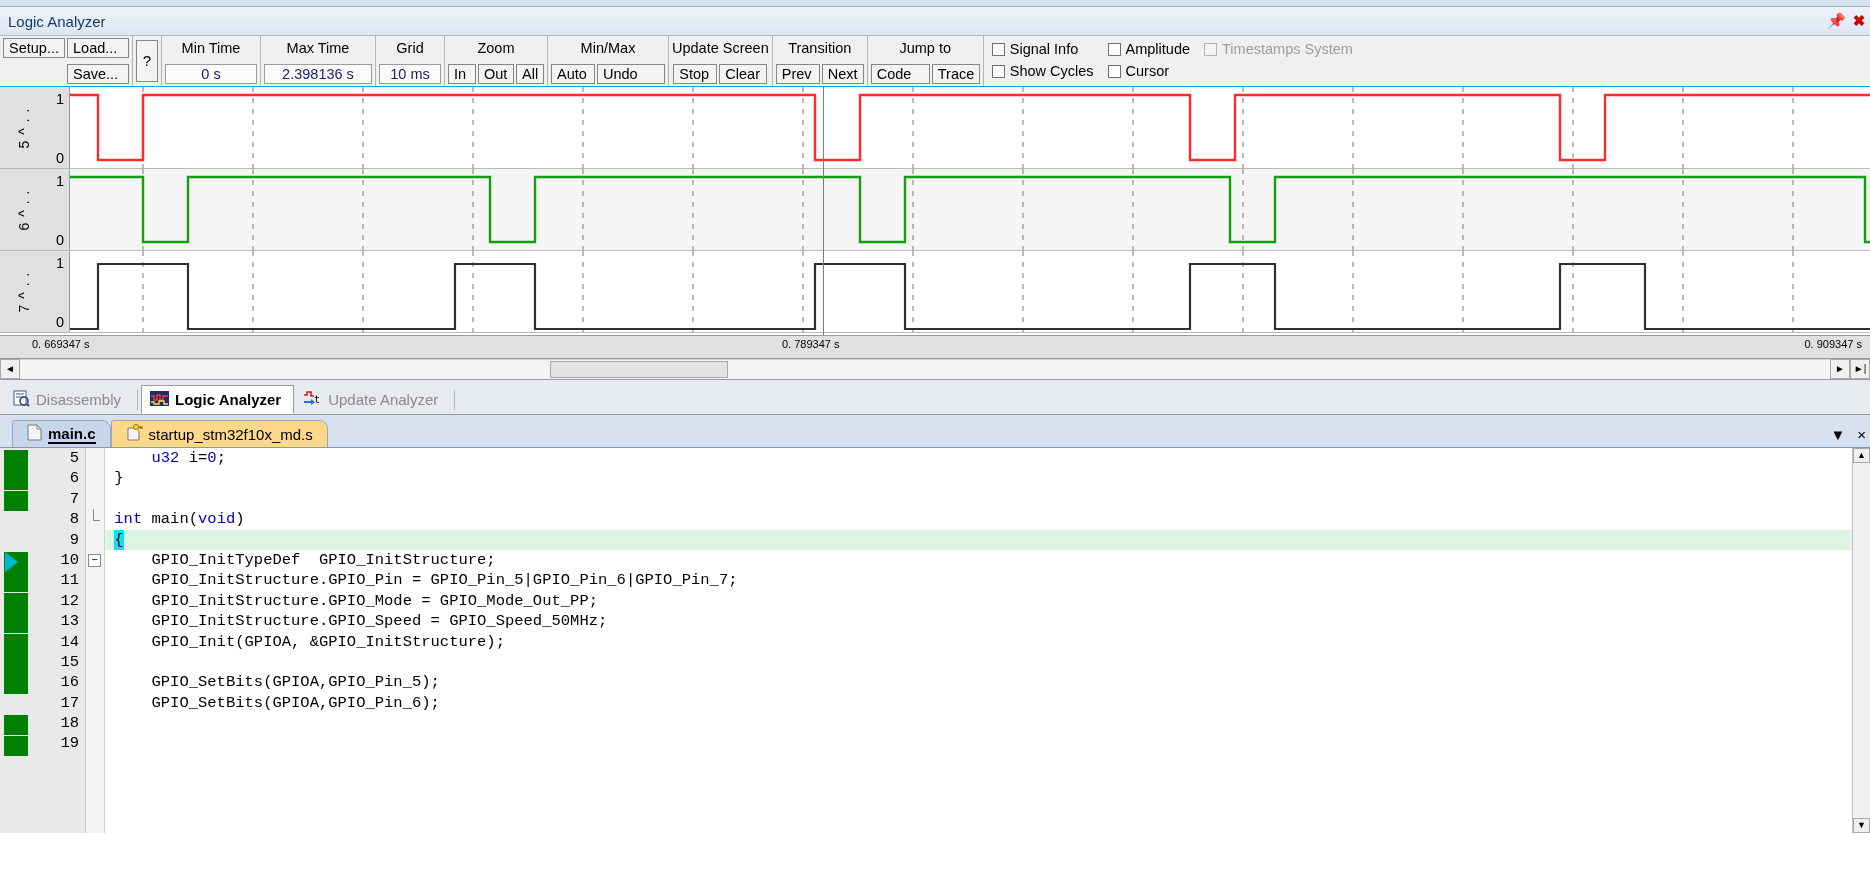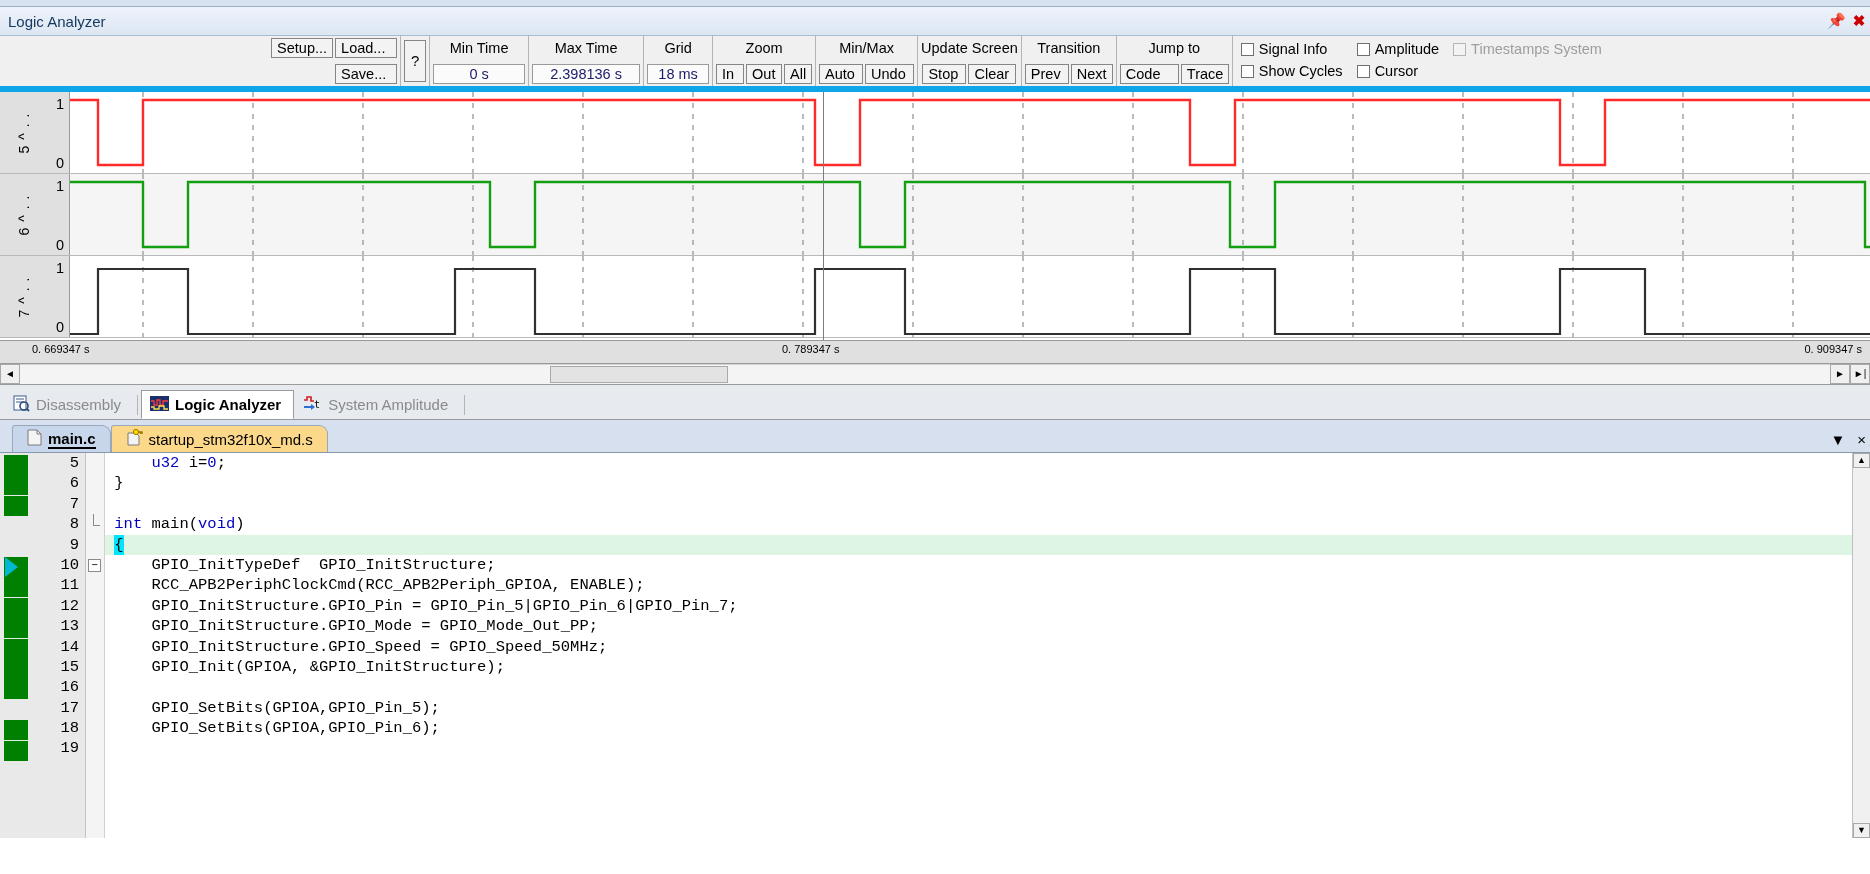--- a/index.html
+++ b/index.html
@@ -12,22 +12,22 @@
   
   .la-window{width:1870px;}
   .la-title{height:28px;background:linear-gradient(#eef3fa,#dce6f3);
             border-bottom:1px solid #a8bcd4;display:flex;align-items:center;}
   .la-title .cap{padding-left:8px;font-size:15px;color:#14375e;}
   .la-title .spacer{flex:1;}
   .la-title .pin,.la-title .x{width:22px;text-align:center;font-size:15px;color:#14375e;}
   .la-title .x{color:#c00;font-weight:bold;}
 
   
-  .la-toolbar{height:50px;background:#f0f0f0;border-bottom:6px solid #0ea5e9;
-              display:flex;align-items:stretch;font-size:14px;justify-content:center;}
+  .la-toolbar{height:50px;background:#f0f0f0;border-bottom:1px solid #0ea5e9;
+              display:flex;align-items:stretch;font-size:14px;}
   .tb-group{display:flex;flex-direction:column;justify-content:space-between;
             border-right:1px solid #b4b4b4;padding:2px 3px;box-sizing:border-box;}
   .tb-group.noline{border-right:none;}
   .tb-row{display:flex;gap:2px;justify-content:center;align-items:center;}
   .tb-lbl{text-align:center;font-size:14.5px;line-height:20px;white-space:nowrap;color:#000;}
   .btn{border:1px solid #868686;background:#f3f3f3;padding:0 5px;height:20px;
        line-height:19px;font-size:14.5px;white-space:nowrap;box-sizing:border-box;}
   .fld{border:1px solid #9a9a9a;background:#fbfbfb;height:20px;line-height:19px;
        font-size:14.5px;text-align:center;box-sizing:border-box;color:#1b1b6b;}
   .btnq{border:1px solid #868686;background:#f3f3f3;width:20px;height:40px;
@@ -158,37 +158,37 @@
       <div class="fld" style="width:92px">0 s</div>
     </div>
 
     <div class="tb-group">
       <div class="tb-lbl">Max Time</div>
       <div class="fld" style="width:108px">2.398136 s</div>
     </div>
 
     <div class="tb-group">
       <div class="tb-lbl">Grid</div>
-      <div class="fld" style="width:62px">18 ms</div>
+      <div class="fld" style="width:62px">10 ms</div>
     </div>
 
     <div class="tb-group">
       <div class="tb-lbl">Zoom</div>
       <div class="tb-row">
         <div class="btn" style="width:28px">In</div>
         <div class="btn" style="width:36px">Out</div>
         <div class="btn" style="width:28px">All</div>
       </div>
     </div>
 
     <div class="tb-group">
       <div class="tb-lbl">Min/Max</div>
       <div class="tb-row">
         <div class="btn" style="width:44px">Auto</div>
-        <div class="btn" style="width:49px">Undo</div>
+        <div class="btn" style="width:68px">Undo</div>
       </div>
     </div>
 
     <div class="tb-group">
       <div class="tb-lbl">Update Screen</div>
       <div class="tb-row">
         <div class="btn" style="width:44px">Stop</div>
         <div class="btn" style="width:48px">Clear</div>
       </div>
     </div>
@@ -381,21 +381,21 @@
     <span>Logic Analyzer</span>
   </div>
   <div class="vtab">
     <span>
       <svg width="19" height="16" viewBox="0 0 19 16">
           <polyline points="1,5 4,5 4,2 8,2 8,6 11,6" fill="none" stroke="#d02020" stroke-width="1.6"></polyline>
           <text x="11" y="13" font-size="10" font-family="monospace" fill="#000">t</text>
           <polygon points="1,11 8,11 8,9 12,12 8,15 8,13 1,13" fill="#2b6fd4"></polygon>
         </svg>
     </span>
-    <span>System Amplitude</span>
+    <span>Update Analyzer</span>
   </div>
   <div class="vtabsep"></div>
 </div>
 
 <div class="editor">
   <div class="edit-tabbar">
     <div class="etabs">
       <div class="etab sel">
         <span>
           <svg width="15" height="17" viewBox="0 0 15 17">
@@ -472,21 +472,20 @@
         <div class="cline" style="position: relative;"></div>
         <div class="cline" style="position: relative;"></div>
       </div>
     <div class="codecol" id="codecol">
         <div class="cline">&nbsp;    <span class="kw">u32</span> i=<span class="num">0</span>;</div>
         <div class="cline">&nbsp;}</div>
         <div class="cline">&nbsp;</div>
         <div class="cline">&nbsp;<span class="kw">int</span> main(<span class="kw">void</span>)</div>
         <div class="cline hl">&nbsp;<span class="caret">{</span></div>
         <div class="cline">&nbsp;    GPIO_InitTypeDef  GPIO_InitStructure;</div>
-        <div class="cline">&nbsp;    RCC_APB2PeriphClockCmd(RCC_APB2Periph_GPIOA, ENABLE);</div>
         <div class="cline">&nbsp;    GPIO_InitStructure.GPIO_Pin = GPIO_Pin_5|GPIO_Pin_6|GPIO_Pin_7;</div>
         <div class="cline">&nbsp;    GPIO_InitStructure.GPIO_Mode = GPIO_Mode_Out_PP;</div>
         <div class="cline">&nbsp;    GPIO_InitStructure.GPIO_Speed = GPIO_Speed_50MHz;</div>
         <div class="cline">&nbsp;    GPIO_Init(GPIOA, &amp;GPIO_InitStructure);</div>
         <div class="cline">&nbsp;</div>
         <div class="cline">&nbsp;    GPIO_SetBits(GPIOA,GPIO_Pin_5);</div>
         <div class="cline">&nbsp;    GPIO_SetBits(GPIOA,GPIO_Pin_6);</div>
       </div>
     <div class="vscroll">
       <div class="vsb" style="top:0">▲</div>

